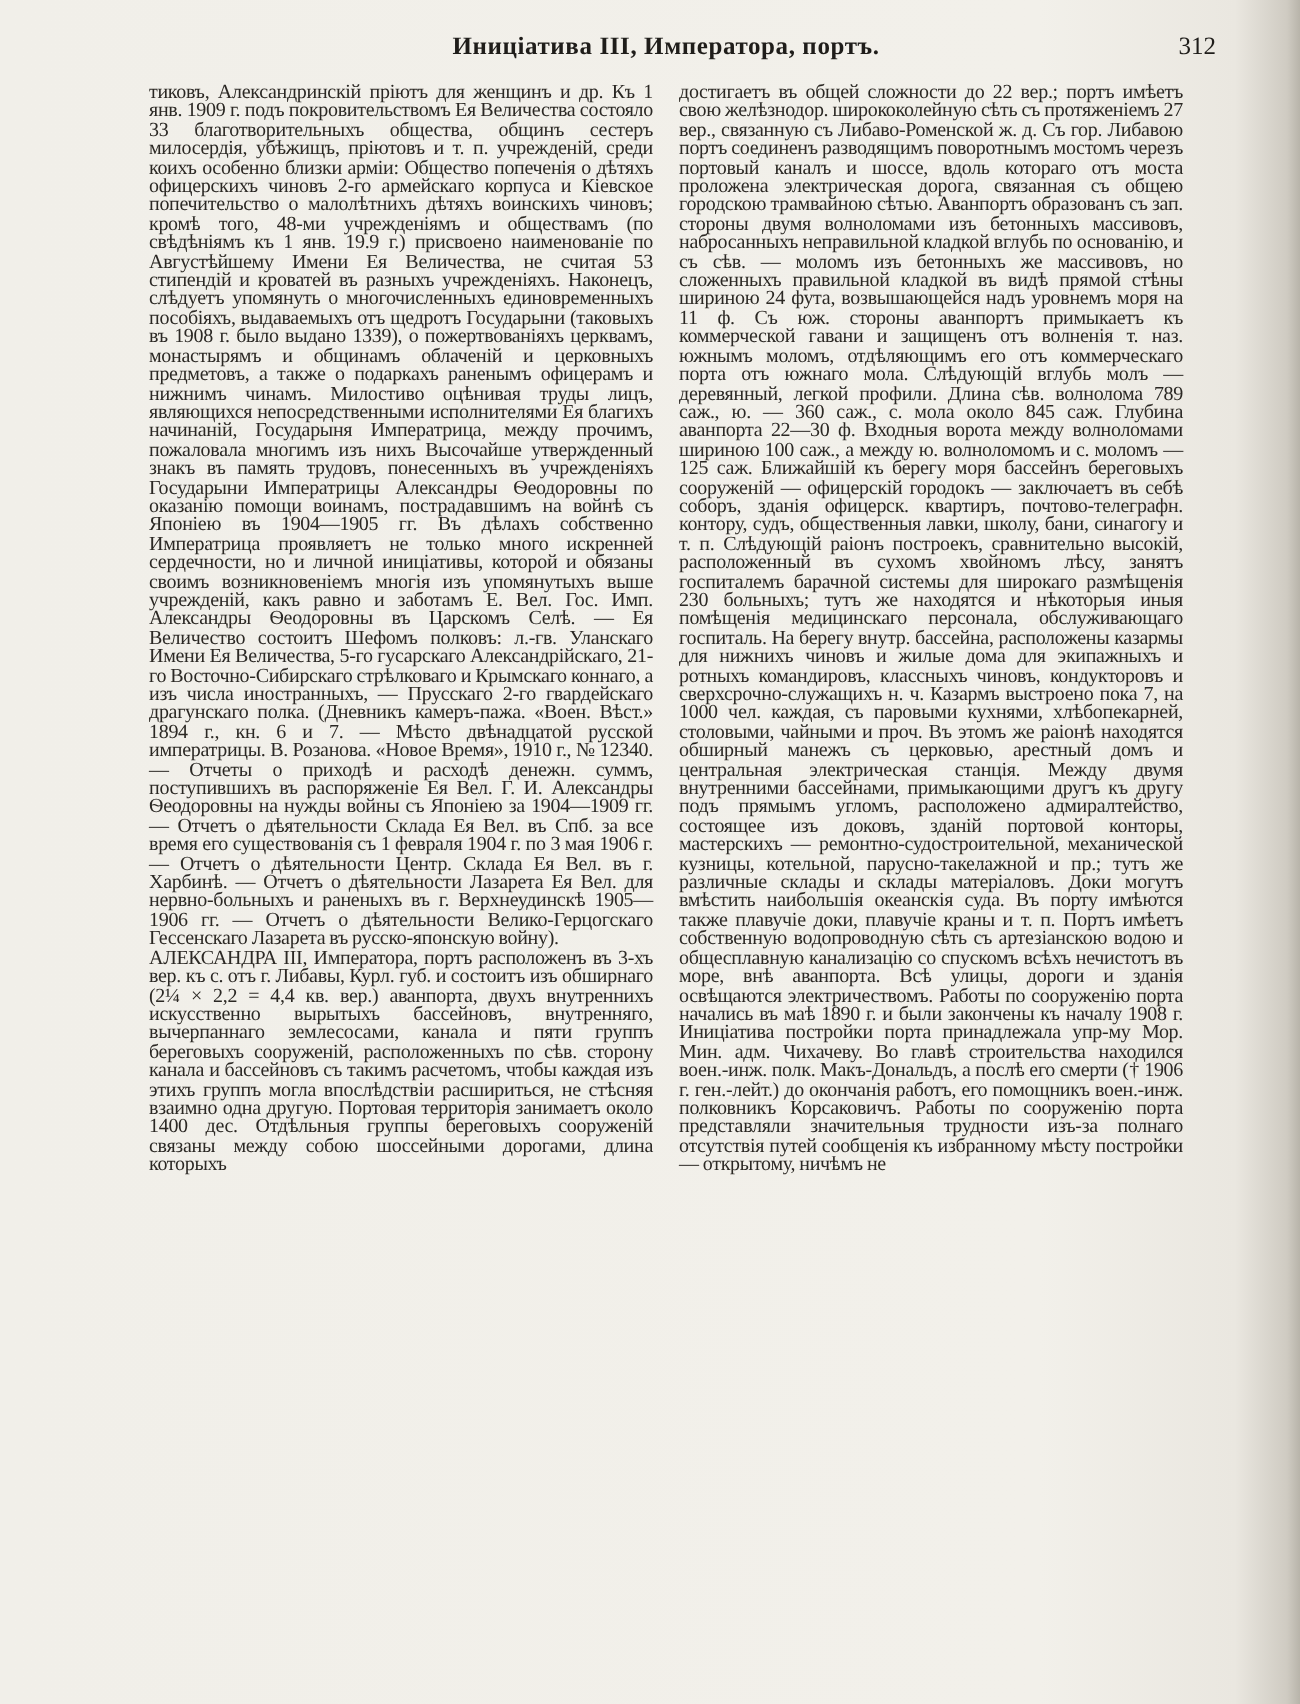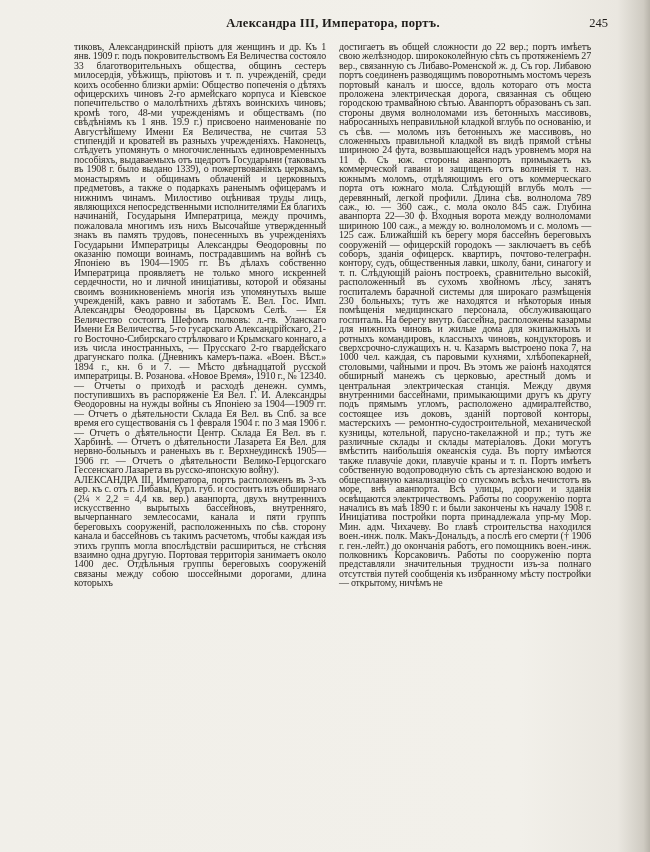--- a/index.html
+++ b/index.html
@@ -34,42 +34,43 @@
     font-weight: bold;
     letter-spacing: 0.3px;
     white-space: nowrap;
   }
   .pageheader .num {
     position: absolute; right: -16px; top: 0;
   }
   .cols {
     display: flex;
     gap: 13px;
+    justify-content: center;
   }
   .col {
     width: 252px;
     text-align: justify;
     font-size: 10px;
     line-height: 9.4px;
     color: #2b2824;
     letter-spacing: -0.15px;
     word-spacing: -0.3px;
   }
   .col p { margin: 0; }
   .entry-head { font-weight: normal; }
 </style>
 </head>
 <body>
 
 <div class="page">
   <div class="content">
 
     <div class="pageheader">
-      <div class="title">Александра III, Императора, портъ.</div>
-      <div class="num">245</div>
+      <div class="title">Иниціатива III, Императора, портъ.</div>
+      <div class="num">312</div>
     </div>
 
     <div class="cols">
 
       <div class="col">
         <p>тиковъ, Александринскій пріютъ для женщинъ и др. Къ 1 янв. 1909 г. подъ покровительствомъ Ея Величества состояло 33 благотворительныхъ общества, общинъ сестеръ милосердія, убѣжищъ, пріютовъ и т. п. учрежденій, среди коихъ особенно близки арміи: Общество попеченія о дѣтяхъ офицерскихъ чиновъ 2-го армейскаго корпуса и Кіевское попечительство о малолѣтнихъ дѣтяхъ воинскихъ чиновъ; кромѣ того, 48-ми учрежденіямъ и обществамъ (по свѣдѣніямъ къ 1 янв. 19.9 г.) присвоено наименованіе по Августѣйшему Имени Ея Величества, не считая 53 стипендій и кроватей въ разныхъ учрежденіяхъ. Наконецъ, слѣдуетъ упомянуть о многочисленныхъ единовременныхъ пособіяхъ, выдаваемыхъ отъ щедротъ Государыни (таковыхъ въ 1908 г. было выдано 1339), о пожертвованіяхъ церквамъ, монастырямъ и общинамъ облаченій и церковныхъ предметовъ, а также о подаркахъ раненымъ офицерамъ и нижнимъ чинамъ. Милостиво оцѣнивая труды лицъ, являющихся непосредственными исполнителями Ея благихъ начинаній, Государыня Императрица, между прочимъ, пожаловала многимъ изъ нихъ Высочайше утвержденный знакъ въ память трудовъ, понесенныхъ въ учрежденіяхъ Государыни Императрицы Александры Ѳеодоровны по оказанію помощи воинамъ, пострадавшимъ на войнѣ съ Японіею въ 1904—1905 гг. Въ дѣлахъ собственно Императрица проявляетъ не только много искренней сердечности, но и личной иниціативы, которой и обязаны своимъ возникновеніемъ многія изъ упомянутыхъ выше учрежденій, какъ равно и заботамъ Е. Вел. Гос. Имп. Александры Ѳеодоровны въ Царскомъ Селѣ. — Ея Величество состоитъ Шефомъ полковъ: л.-гв. Уланскаго Имени Ея Величества, 5-го гусарскаго Александрійскаго, 21-го Восточно-Сибирскаго стрѣлковаго и Крымскаго коннаго, а изъ числа иностранныхъ, — Прусскаго 2-го гвардейскаго драгунскаго полка. (Дневникъ камеръ-пажа. «Воен. Вѣст.» 1894 г., кн. 6 и 7. — Мѣсто двѣнадцатой русской императрицы. В. Розанова. «Новое Время», 1910 г., № 12340. — Отчеты о приходѣ и расходѣ денежн. суммъ, поступившихъ въ распоряженіе Ея Вел. Г. И. Александры Ѳеодоровны на нужды войны съ Японіею за 1904—1909 гг. — Отчетъ о дѣятельности Склада Ея Вел. въ Спб. за все время его существованія съ 1 февраля 1904 г. по 3 мая 1906 г. — Отчетъ о дѣятельности Центр. Склада Ея Вел. въ г. Харбинѣ. — Отчетъ о дѣятельности Лазарета Ея Вел. для нервно-больныхъ и раненыхъ въ г. Верхнеудинскѣ 1905—1906 гг. — Отчетъ о дѣятельности Велико-Герцогскаго Гессенскаго Лазарета въ русско-японскую войну).</p>
         <p><span class="entry-head">АЛЕКСАНДРА III, Императора, портъ</span><span> расположенъ въ 3-хъ вер. къ с. отъ г. Либавы, Курл. губ. и состоитъ изъ обширнаго (2¼ × 2,2 = 4,4 кв. вер.) аванпорта, двухъ внутреннихъ искусственно вырытыхъ бассейновъ, внутренняго, вычерпаннаго землесосами, канала и пяти группъ береговыхъ сооруженій, расположенныхъ по сѣв. сторону канала и бассейновъ съ такимъ расчетомъ, чтобы каждая изъ этихъ группъ могла впослѣдствіи расшириться, не стѣсняя взаимно одна другую. Портовая территорія занимаетъ около 1400 дес. Отдѣльныя группы береговыхъ сооруженій связаны между собою шоссейными дорогами, длина которыхъ</span></p>
       </div>
 
       <div class="col">

